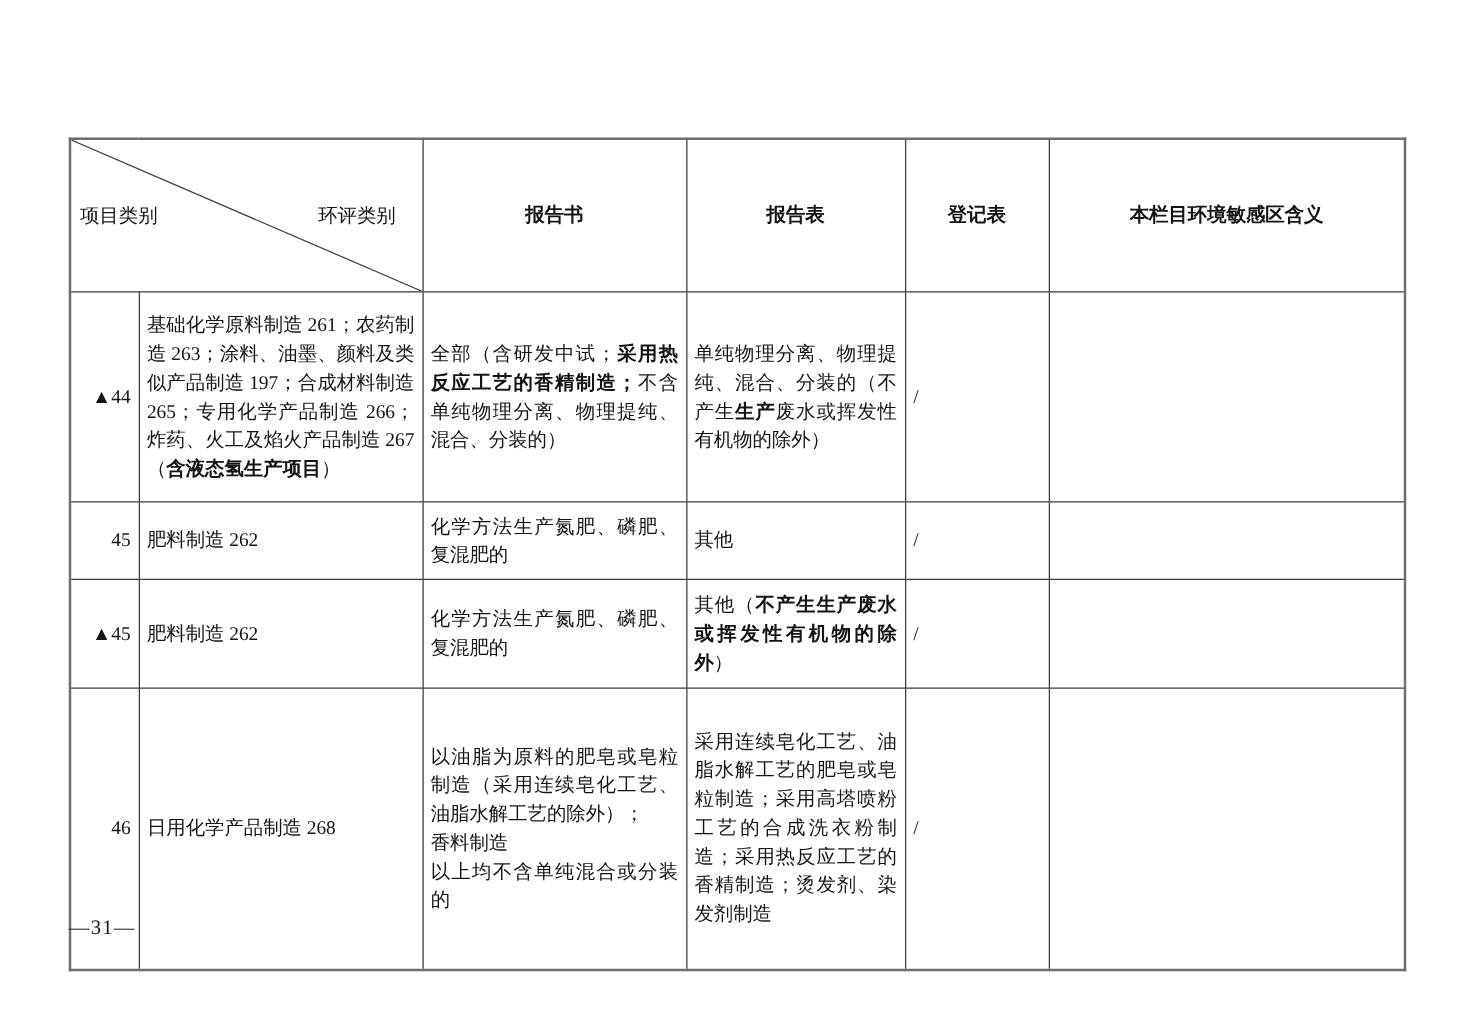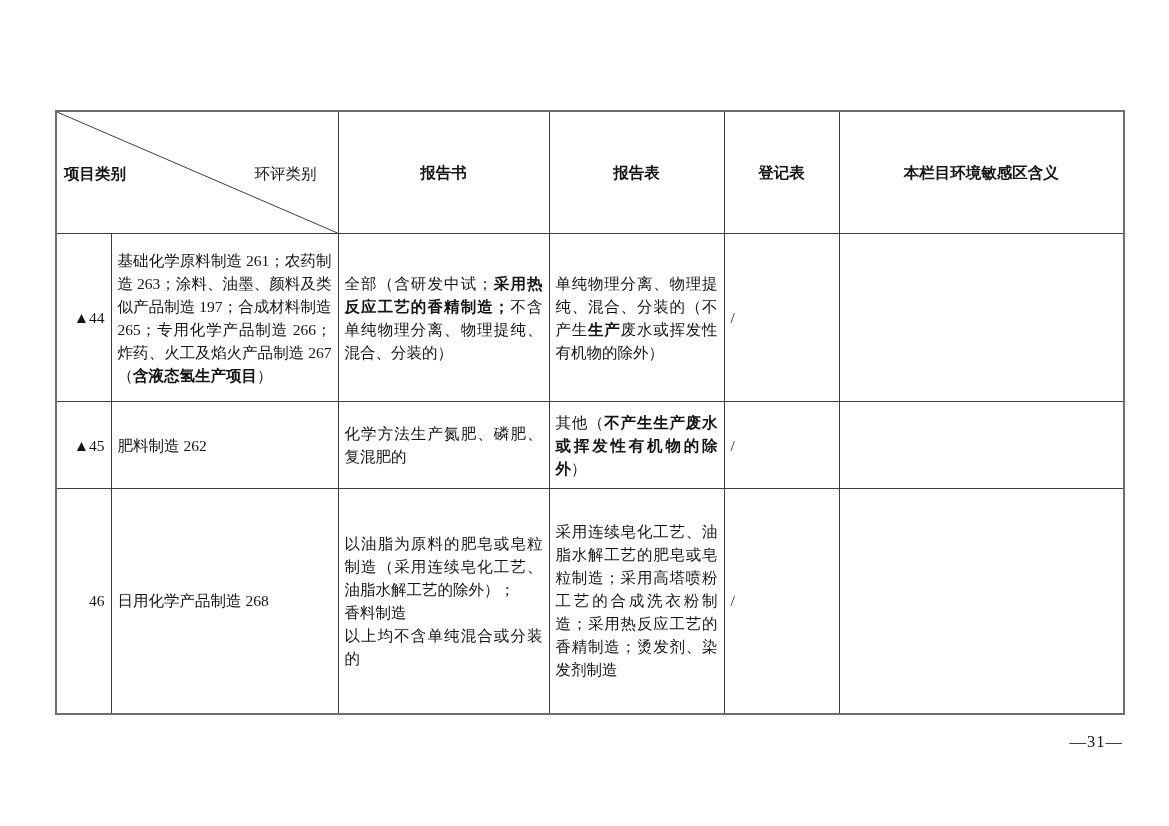--- a/index.html
+++ b/index.html
@@ -66,28 +66,28 @@
     left: 0; top: 0;
     width: 100%; height: 100%;
     display: block;
   }
   .diag-label {
     position: absolute;
     top: 50%;
     transform: translateY(-50%);
     white-space: nowrap;
   }
-  .diag-label.left  { left: 7px; font-weight: bold; }
+  .diag-label.left  { left: 7px; }
   .diag-label.right { right: 21px; }
   .page-number {
     position: absolute;
     left: 55px;
     top: 732px;
     width: 1068px;
-    text-align: right;
+    text-align: left;
     font-size: 16.5px;
     letter-spacing: 1px;
   }
 </style>
 </head>
 <body>
 
 <div class="sheet">
 
   <table class="eia">
@@ -117,20 +117,28 @@
 
     <tr style="height:168px">
       <td class="no">▲44</td>
       <td class="txt"><span>基础化学原料制造 261；农药制造 263；涂料、油墨、颜料及类似产品制造 197；合成材料制造 265；专用化学产品制造 266；炸药、火工及焰火产品制造 267（</span><span class="b">含液态氢生产项目</span><span>）</span></td>
       <td class="txt"><span>全部（含研发中试；</span><span class="b">采用热反应工艺的香精制造；</span><span>不含单纯物理分离、物理提纯、混合、分装的）</span></td>
       <td class="txt"><span>单纯物理分离、物理提纯、混合、分装的（不产生</span><span class="b">生产</span><span>废水或挥发性有机物的除外）</span></td>
       <td class="reg">/</td>
       <td></td>
     </tr>
 
+    <tr style="height:62px">
+      <td class="no">45</td>
+      <td class="txt"><span>肥料制造 262</span></td>
+      <td class="txt"><span>化学方法生产氮肥、磷肥、复混肥的</span></td>
+      <td class="txt"><span>其他</span></td>
+      <td class="reg">/</td>
+      <td></td>
+    </tr>
 
     <tr style="height:87px">
       <td class="no">▲45</td>
       <td class="txt"><span>肥料制造 262</span></td>
       <td class="txt"><span>化学方法生产氮肥、磷肥、复混肥的</span></td>
       <td class="txt"><span>其他（</span><span class="b">不产生生产废水或挥发性有机物的除外</span><span>）</span></td>
       <td class="reg">/</td>
       <td></td>
     </tr>
 

